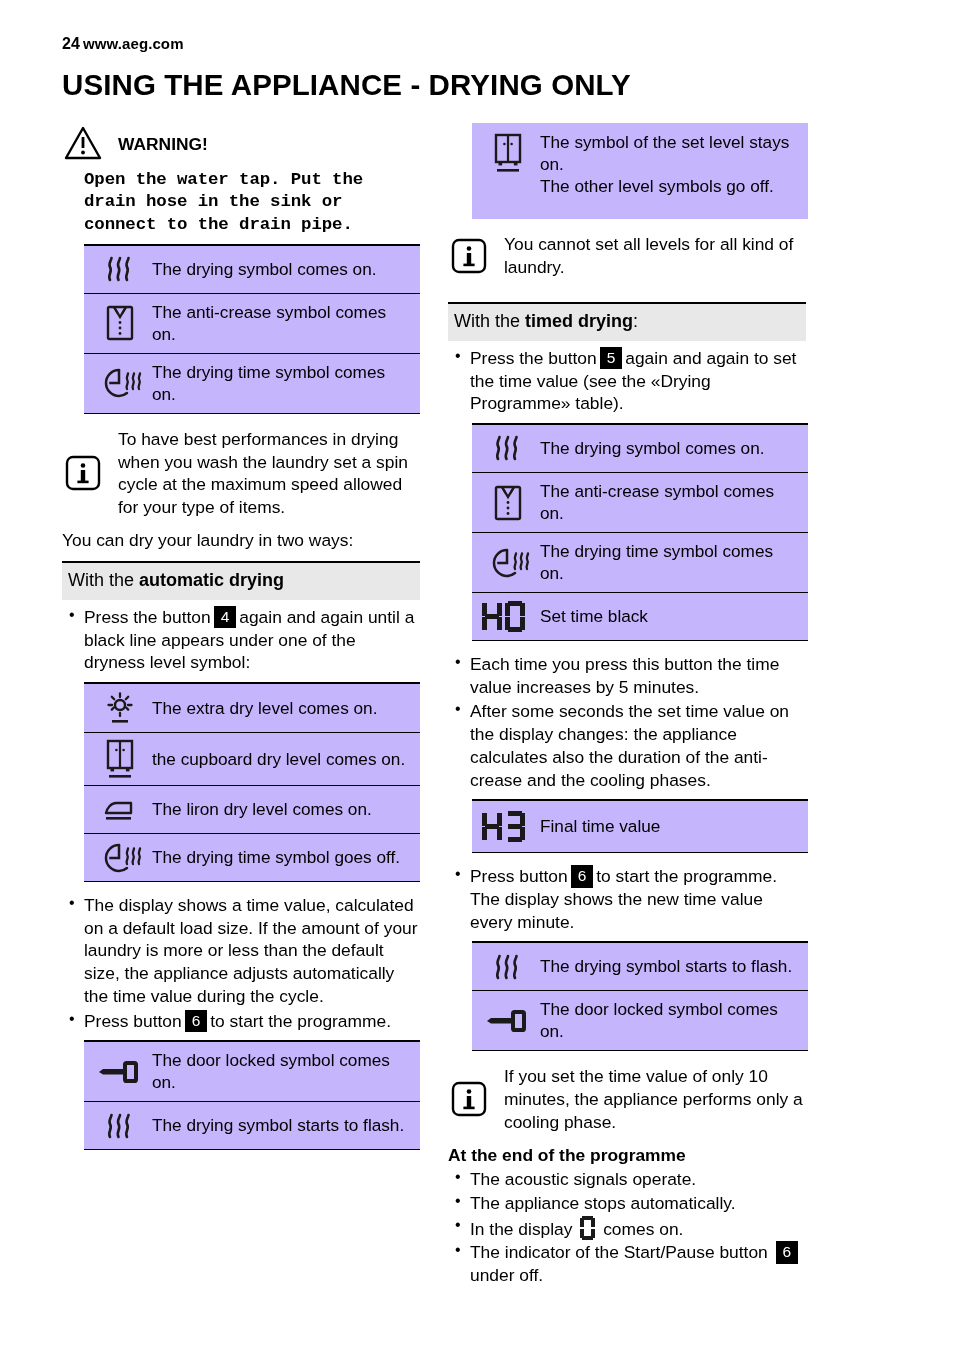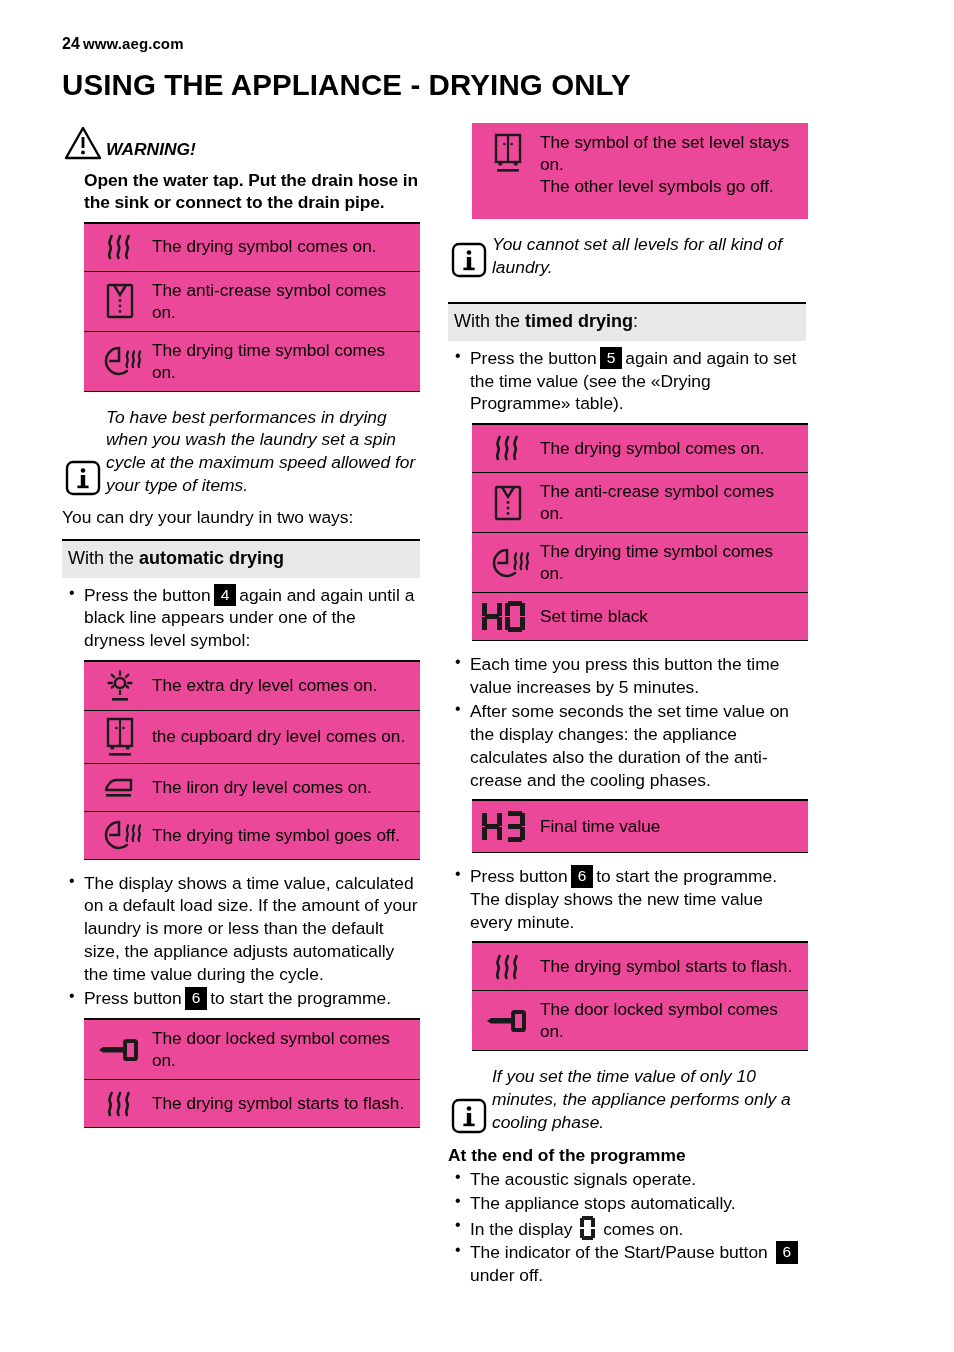--- a/index.html
+++ b/index.html
@@ -56,20 +56,21 @@
 
   
   p, li, div { font-size: 17.4px; line-height: 1.31; }
 
   .bold-lead {
     font-weight: bold;
     font-size: 17.4px;
     line-height: 1.28;
     margin: 0 0 4px 22px;
     letter-spacing: -0.1px;
+    font-family: Liberation Mono, monospace;
   }
   .plain {
     font-size: 17.4px;
     line-height: 1.31;
     margin: 0 0 4px 0;
   }
   .sec-head {
     font-weight: bold;
     font-size: 17.4px;
     margin: 10px 0 2px 0;
@@ -110,45 +111,44 @@
     padding: 3px 7px 4px 7px;
     margin: 0 3px;
     vertical-align: 1px;
     min-width: 20px;
     text-align: center;
   }
 
   
   .callout {
     display: flex;
-    gap: 2px;
-    align-items: flex-end;
+    gap: 14px;
+    align-items: center;
     margin: 0 0 8px 0;
-    font-style: italic;
   }
   .callout .cotext {
     font-size: 17.4px;
     line-height: 1.305;
     padding-top: 2px;
   }
   .callout .cotext.bold { font-weight: bold; padding-top: 5px; }
   .co-icon { flex: 0 0 auto; width: 42px; display: flex; justify-content: center; padding-top: 2px;}
 
   
   .gtable {
     border-top: 2.6px solid #000;
     margin: 8px 0 12px 22px;
     width: 336px;
   }
   .col.right .gtable { margin-left: 24px; width: 336px; }
 
   .grow {
     display: flex;
     align-items: stretch;
-    background: #ec4899;
+    background: #c4b5fd;
     border-bottom: 1.6px solid #000;
     min-height: 48px;
   }
   .grow:last-child { border-bottom: 1.6px solid #000; }
   .gcell-icon {
     flex: 0 0 64px;
     display: flex;
     align-items: center;
     justify-content: center;
     padding: 6px 0 6px 8px;

